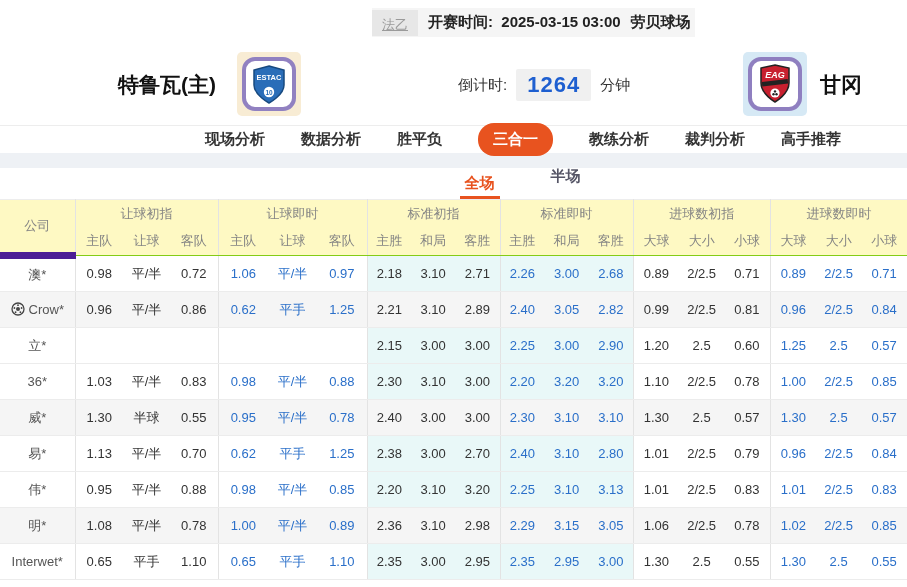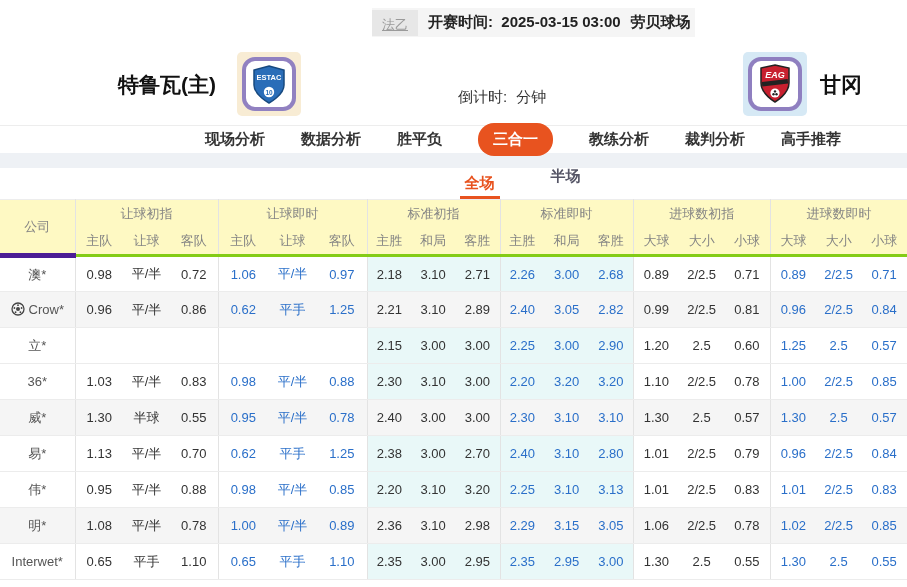--- a/index.html
+++ b/index.html
@@ -19,41 +19,41 @@
   
   .match-header { position:relative; height:80px; }
   .team-name { position:absolute; top:50%; transform:translateY(-50%);
     font-size:21px; font-weight:bold; color:#111; white-space:nowrap; }
   .home-name { left:118px; }
   .away-name { left:820px; }
   .logo { position:absolute; top:7px; }
   .home-logo { left:237px; }
   .away-logo { left:743px; }
   .countdown { position:absolute; left:458px; top:50%; transform:translateY(-50%);
-    display:flex; align-items:center; gap:9px; font-size:15px; color:#333;margin-top:12px; }
+    display:flex; align-items:center; gap:9px; font-size:15px; color:#333; }
   .countdown-value { font-size:22px; font-weight:bold; color:#1e5fd0;
     background:#f0f0f0; padding:3px 11px; border-radius:2px; letter-spacing:1px; }
   
   .nav-bar { height:28px; border-top:1px solid #ededed; display:flex;
     align-items:center; padding-left:205px; gap:36px; }
   .nav-item { font-size:15px; font-weight:bold; color:#333; cursor:pointer; white-space:nowrap; }
   .nav-item.active { background:#e8531f; color:#fff; border-radius:16px; padding:7px 15px; }
   .gray-band { height:15px; background:#eef1f5; }
   
   .subtab-bar { height:31px; display:flex; justify-content:center; gap:46px;
     align-items:flex-end; position:relative; left:69px; }
   .subtab { font-size:15px; font-weight:bold; color:#556; padding:0 5px 13px; cursor:pointer; }
   .subtab.active { color:#e8531f; border-bottom:3px solid #e8531f; padding-bottom:3px; }
   
   table.odds { width:907px; border-collapse:collapse; table-layout:fixed;
     border-top:1px solid #ededed; }
   th, td { text-align:center; padding:0; font-size:13px; overflow:hidden; white-space:nowrap; }
   thead th { color:#848484; font-weight:400; height:28px; background:#fef9c3; }
-  thead tr.subhead th { border-bottom:3px solid #84cc16;text-align:center; }
-  th.company { border-right:1px solid #e3e3e3; border-bottom:5px solid #4c1d95; }
+  thead tr.subhead th { border-bottom:1px solid #84cc16;text-align:center; }
+  th.company { border-right:1px solid #e3e3e3; border-bottom:7px solid #4c1d95; }
   td { height:36px; color:#333; border-bottom:1px solid #ececec; }
   td.company { border-right:1px solid #e3e3e3; color:#555; }
   .grp-start { border-left:1px solid #e3e3e3; }
   tr.shaded td { background:#f5f5f5; }
   td.tint { background:#e9f8f8; }
   td.live { color:#2a6fc9; }
   td.company svg { vertical-align:-2px; margin-right:4px; }
 </style>
 </head>
 <body>
@@ -73,20 +73,21 @@
     <rect x="0" y="0" width="64" height="64" rx="5" fill="#f8ecd4"></rect>
     <rect x="7" y="7" width="50" height="50" rx="11" fill="#ffffff" stroke="#9181c1" stroke-width="4"></rect>
     <path d="M32 14 L47 18 V33 C47 43 32 51 32 51 C32 51 17 43 17 33 V18 Z" fill="#2a6db8" stroke="#17497f" stroke-width="1.5"></path>
     <text x="32" y="28" font-size="7.5" font-weight="bold" fill="#ffffff" text-anchor="middle">ESTAC</text>
     <circle cx="32" cy="40" r="5.2" fill="#ffffff"></circle>
     <text x="32" y="42.6" font-size="6.5" font-weight="bold" fill="#2a6db8" text-anchor="middle">10</text>
   </svg>
 
   <div class="countdown">
     <span>倒计时:</span>
+    <span class="countdown-value">1264</span>
     <span>分钟</span>
   </div>
 
   <svg class="logo away-logo" width="64" height="64" viewBox="0 0 64 64">
     <rect x="0" y="0" width="64" height="64" rx="5" fill="#d6e9f5"></rect>
     <rect x="7" y="7" width="50" height="50" rx="11" fill="#ffffff" stroke="#8f7fc0" stroke-width="4"></rect>
     <path d="M32 13 L46 16 V31 C46 42 32 50 32 50 C32 50 18 42 18 31 V16 Z" fill="#c8202f" stroke="#222222" stroke-width="1.5"></path>
     <text x="32" y="26" font-size="9" font-weight="bold" font-style="italic" fill="#ffffff" text-anchor="middle">EAG</text>
     <rect x="19" y="28.5" width="26" height="4.5" fill="#222222" transform="rotate(-7 32 31)"></rect>
     <circle cx="32" cy="41" r="4.6" fill="#ffffff"></circle>

